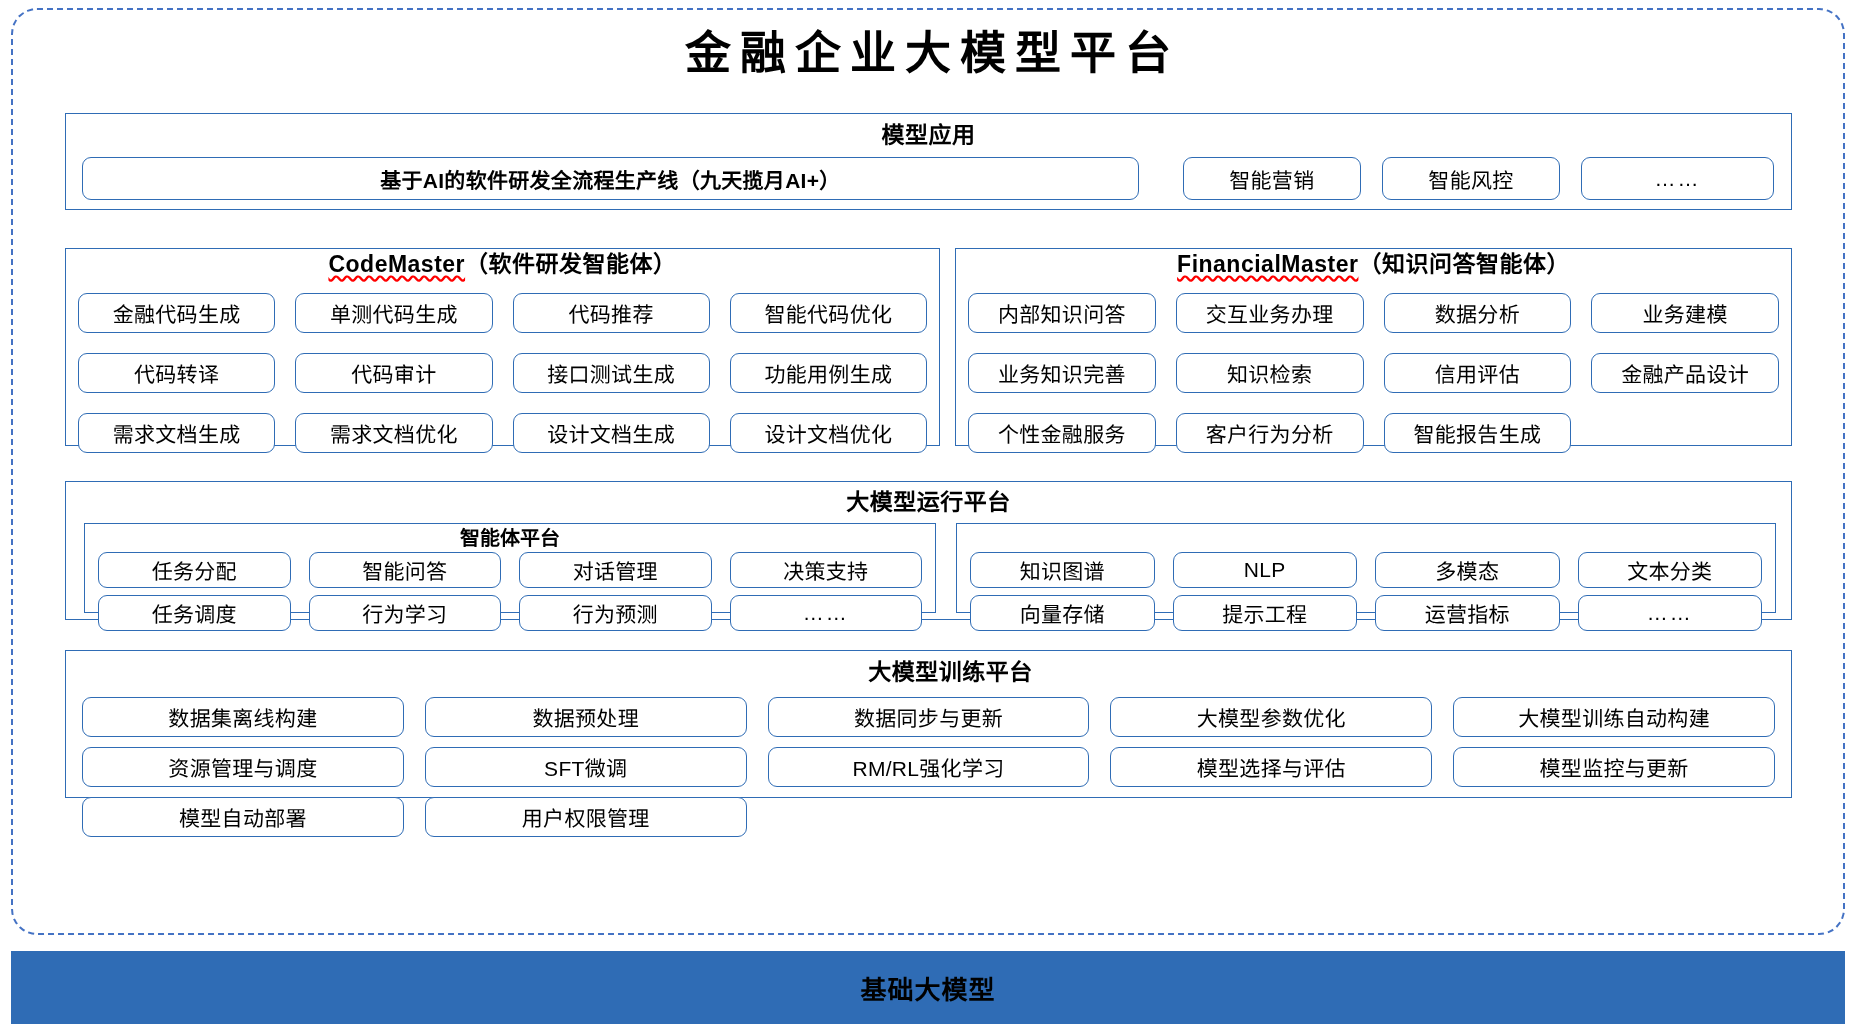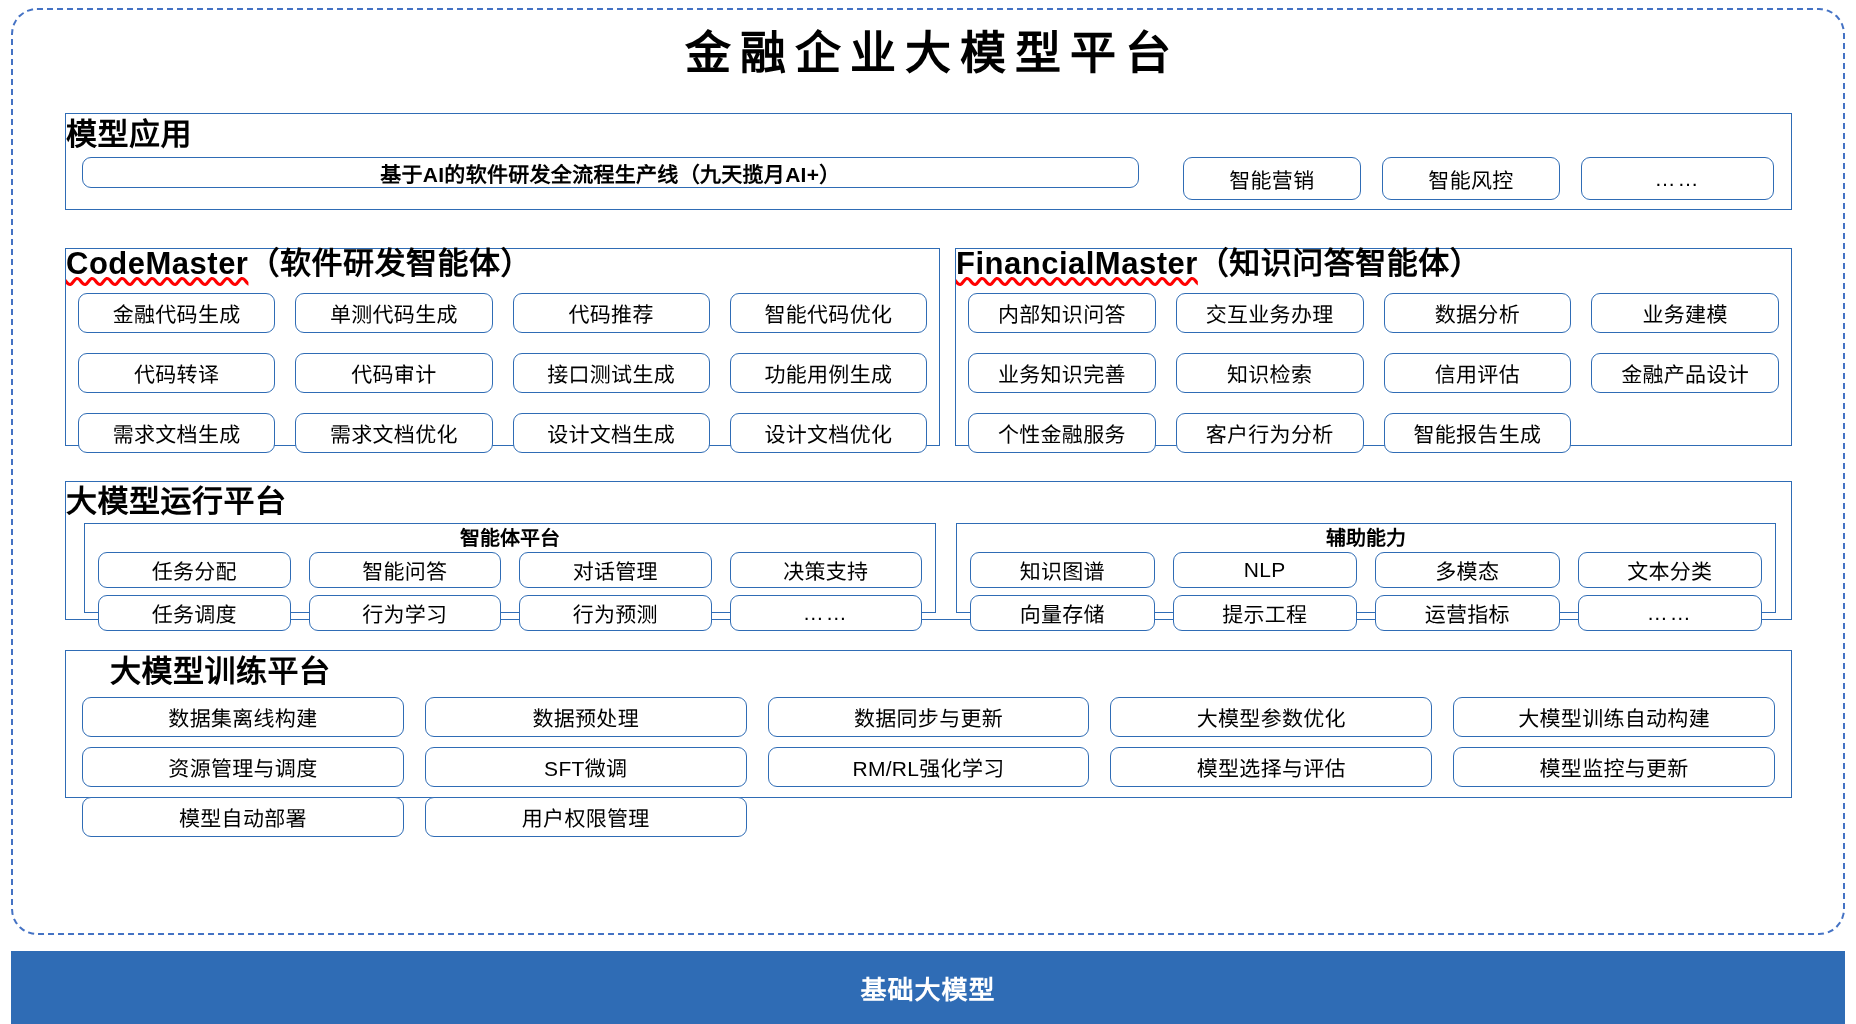--- a/index.html
+++ b/index.html
@@ -45,21 +45,22 @@
   }
 
   
   .panel {
     position: absolute;
     border: 1.6px solid #2f6cb5;
     background: #ffffff;
     box-sizing: border-box;
   }
   .panel-title {
-    font-size: 31px;
+    text-align: center;
+    font-size: 23px;
     font-weight: 700;
     color: #000000;
     letter-spacing: 0.5px;
     line-height: 30px;
   }
   .panel-title .spell-err {
     text-decoration: underline wavy #ff0000;
     text-decoration-skip-ink: none;
     text-underline-offset: 3px;
   }
@@ -99,21 +100,21 @@
     position: absolute;
     left: 16px;
     top: 43px;
     width: 1692px;
     height: 43px;
     display: flex;
     gap: 0;
   }
   #sec-apps .pill-wide {
     width: 1068px;
-    height: 31px;
+    height: 43px;
     margin-right: 44px;
   }
   #sec-apps .pill-sm {
     width: 180px;
     height: 43px;
     margin-right: 21px;
   }
   #sec-apps .pill-sm:last-child {
     width: 195px;
     margin-right: 0;
@@ -221,21 +222,21 @@
     top: 951px;
     width: 1834px;
     height: 73px;
     background: #2f6cb5;
     display: flex;
     align-items: center;
     justify-content: center;
     box-sizing: border-box;
   }
   .base-bar-label {
-    color: #ffffff;
+    color: #000000;
     font-size: 26px;
     font-weight: 700;
     letter-spacing: 1px;
   }
 </style>
 </head>
 <body>
 
 <div class="outer-frame"></div>
 
@@ -301,21 +302,20 @@
       <div class="pill">对话管理</div>
       <div class="pill">决策支持</div>
       <div class="pill">任务调度</div>
       <div class="pill">行为学习</div>
       <div class="pill">行为预测</div>
       <div class="pill dots">……</div>
     </div>
   </div>
 
   <div class="sub-panel" id="sub-aux">
-    <div class="sub-panel-title">辅助能力</div>
     <div class="sub-grid">
       <div class="pill">知识图谱</div>
       <div class="pill">NLP</div>
       <div class="pill">多模态</div>
       <div class="pill">文本分类</div>
       <div class="pill">向量存储</div>
       <div class="pill">提示工程</div>
       <div class="pill">运营指标</div>
       <div class="pill dots">……</div>
     </div>

